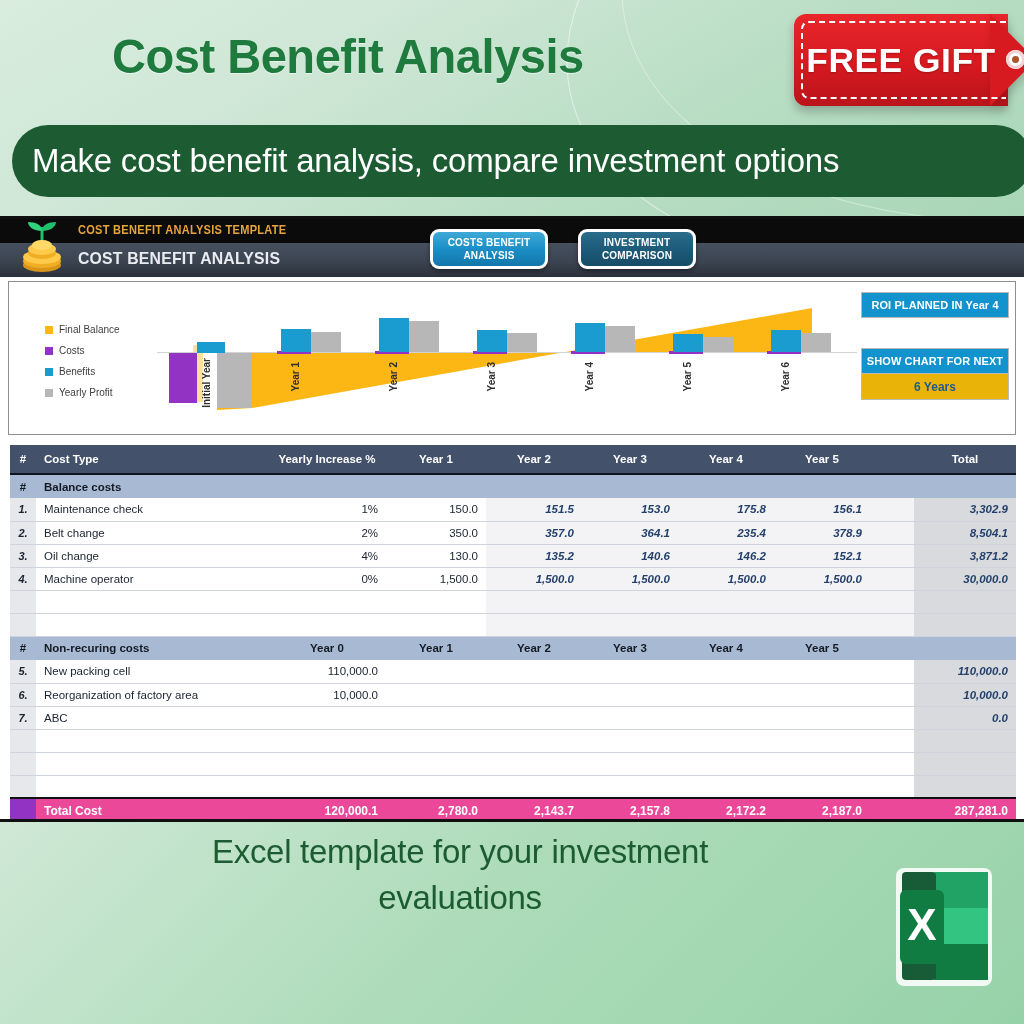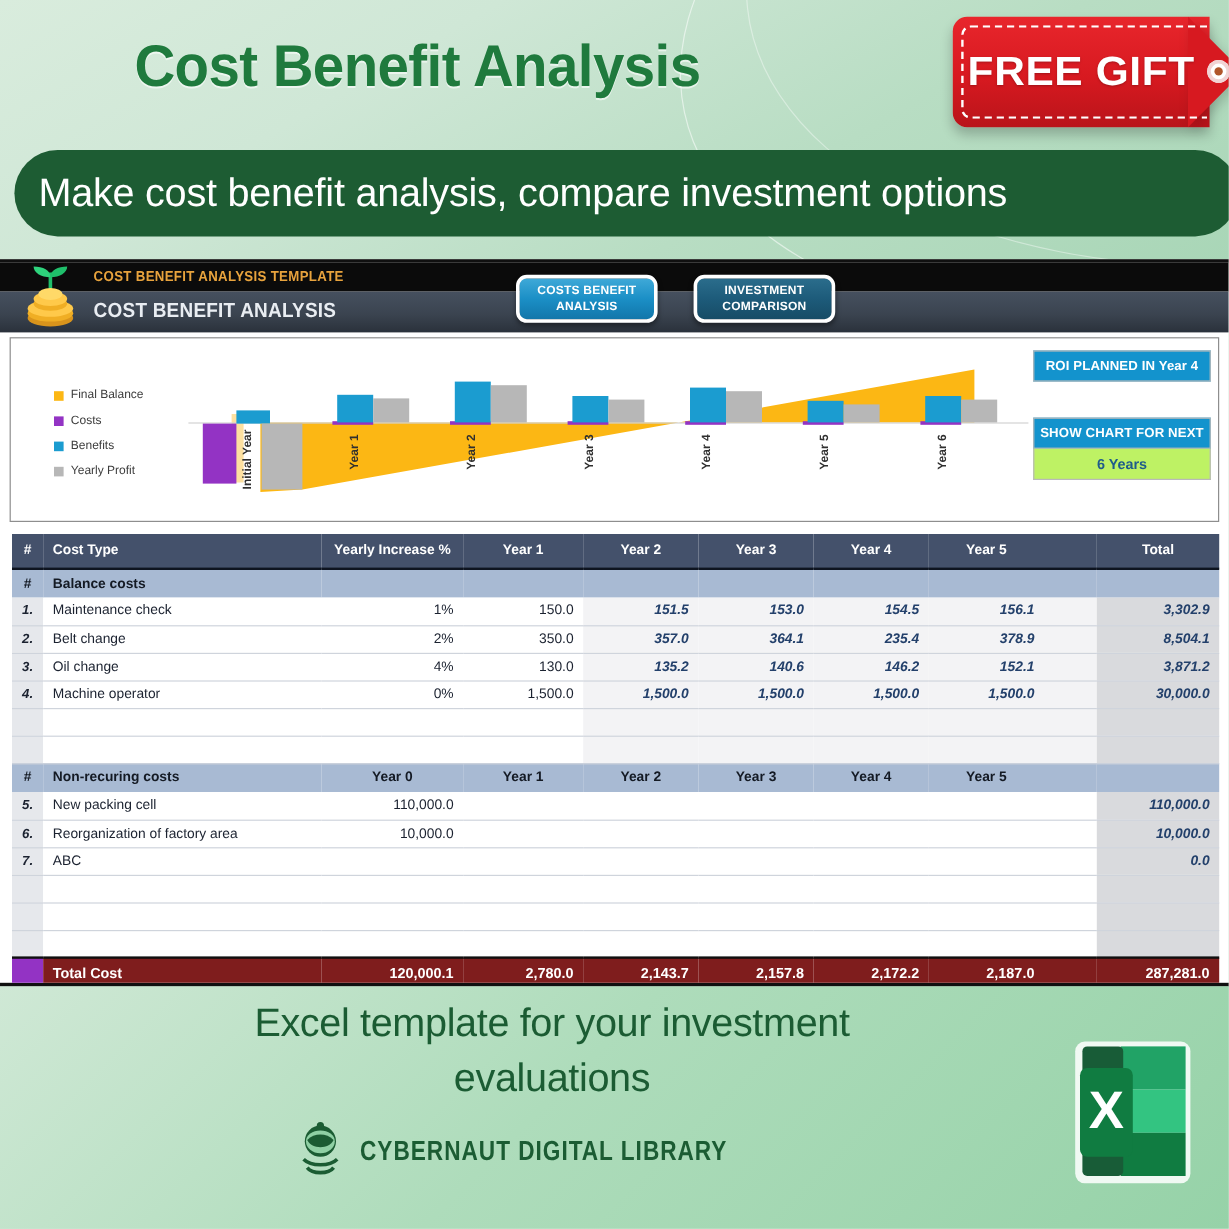--- a/index.html
+++ b/index.html
@@ -161,21 +161,21 @@
     font-size: 11px; font-weight: bold; letter-spacing: .1px;
     border: 1px solid #b9b9b9;
   }
   .show-btn {
     margin-top: 30px; width: 148px; height: 26px; background: #1393cd; color: #ffffff;
     display: flex; align-items: center; justify-content: center;
     font-size: 11px; font-weight: bold; letter-spacing: .1px;
     border: 1px solid #b9b9b9;
   }
   .years-box {
-    width: 148px; height: 26px; background: #bef264; color: #1f5c8b;
+    width: 148px; height: 26px; background: #eab308; color: #1f5c8b;
     display: flex; align-items: center; justify-content: center;
     font-size: 12px; font-weight: bold; border: 1px solid #b9b9b9; border-top: none; text-align: right;
   }
 
   
   .tbl {
     position: absolute; left: 10px; top: 226px; width: 1006px;
     border-collapse: collapse; table-layout: fixed;
     font-size: 11.5px; color: #1b2230;
   }
@@ -217,21 +217,21 @@
   .data-row td.gap { background: #f3f3f5; }
   .data-row td.total { background: #d9dadd; text-align: right; font-style: italic; font-weight: bold; color: #23406b; }
   .data-row td.plain-total { background: #d9dadd; text-align: right; font-style: italic; font-weight: bold; color: #23406b; }
 
   .blank-row td { height: 23px; border-bottom: 1px solid #cfd4dc; background: #ffffff; }
   .blank-row td.num { background: #e6e8ec; }
   .blank-row td.shade, .blank-row td.gap { background: #f3f3f5; }
   .blank-row td.total { background: #d9dadd; }
 
   .total-row td {
-    background: #7f1d1d; color: #ffffff; font-weight: bold; height: 25px;
+    background: #ec4899; color: #ffffff; font-weight: bold; height: 25px;
     border-top: 2px solid #101010; border-bottom: 2px solid #101010;
     text-align: right; font-size: 12px;
   }
   .total-row td.num { background: #9333c4; }
   .total-row td.label { text-align: left; }
 
   
   .footer {
     position: absolute; left: 0; top: 822px; width: 1024px; height: 202px;
     background: linear-gradient(135deg,#cfe8d5 0%,#aedcbb 45%,#96d2a8 100%);
@@ -423,21 +423,21 @@
         <td></td>
       </tr>
 
       <tr class="data-row">
         <td class="num">1.</td>
         <td class="name">Maintenance check</td>
         <td class="val">1%</td>
         <td class="val">150.0</td>
         <td class="shade">151.5</td>
         <td class="shade">153.0</td>
-        <td class="shade">154.5</td>
+        <td class="shade">175.8</td>
         <td class="shade">156.1</td>
         <td class="gap"></td>
         <td class="total">3,302.9</td>
       </tr>
       <tr class="data-row">
         <td class="num">2.</td>
         <td class="name">Belt change</td>
         <td class="val">2%</td>
         <td class="val">350.0</td>
         <td class="shade">357.0</td>
@@ -599,33 +599,20 @@
     </tbody>
   </table>
 </div>
 
 <div class="footer">
   <div class="footer-text">
     <div>Excel template for your investment</div>
     <div>evaluations</div>
   </div>
 
-  <div class="brand">
-    <span>
-      <svg width="42" height="46" viewBox="0 0 42 46">
-        <circle cx="21" cy="17" r="13" fill="#1b5c33"></circle>
-        <path d="M9 17 a12 9 0 0 1 24 0 a12 10 0 0 1 -24 0 z" fill="#8fd0a4"></path>
-        <path d="M10 16 c6 -6 16 -6 22 0 c-4 8 -18 8 -22 0 z" fill="#1b5c33"></path>
-        <circle cx="21" cy="4" r="3" fill="#1b5c33"></circle>
-        <path d="M7 32 a16 9 0 0 0 28 0" stroke="#1b5c33" stroke-width="3" fill="none"></path>
-        <path d="M10 39 a12 7 0 0 0 22 0" stroke="#1b5c33" stroke-width="3" fill="none"></path>
-      </svg>
-    </span>
-    <span class="brand-name">CYBERNAUT DIGITAL LIBRARY</span>
-  </div>
 
   <div class="xlsx-logo">
     <svg width="108" height="130" viewBox="0 0 108 130">
       <rect x="6" y="6" width="96" height="118" rx="8" fill="#ffffff" opacity=".85"></rect>
       <rect x="44" y="10" width="54" height="36" fill="#21a366"></rect>
       <rect x="44" y="46" width="54" height="36" fill="#33c481"></rect>
       <rect x="44" y="82" width="54" height="36" fill="#107c41"></rect>
       <rect x="12" y="10" width="34" height="108" rx="4" fill="#185c37"></rect>
       <rect x="10" y="28" width="44" height="74" rx="6" fill="#107c41"></rect>
       <text x="32" y="78" font-family="Liberation Sans, sans-serif" font-size="44" font-weight="bold" fill="#ffffff" text-anchor="middle">X</text>

